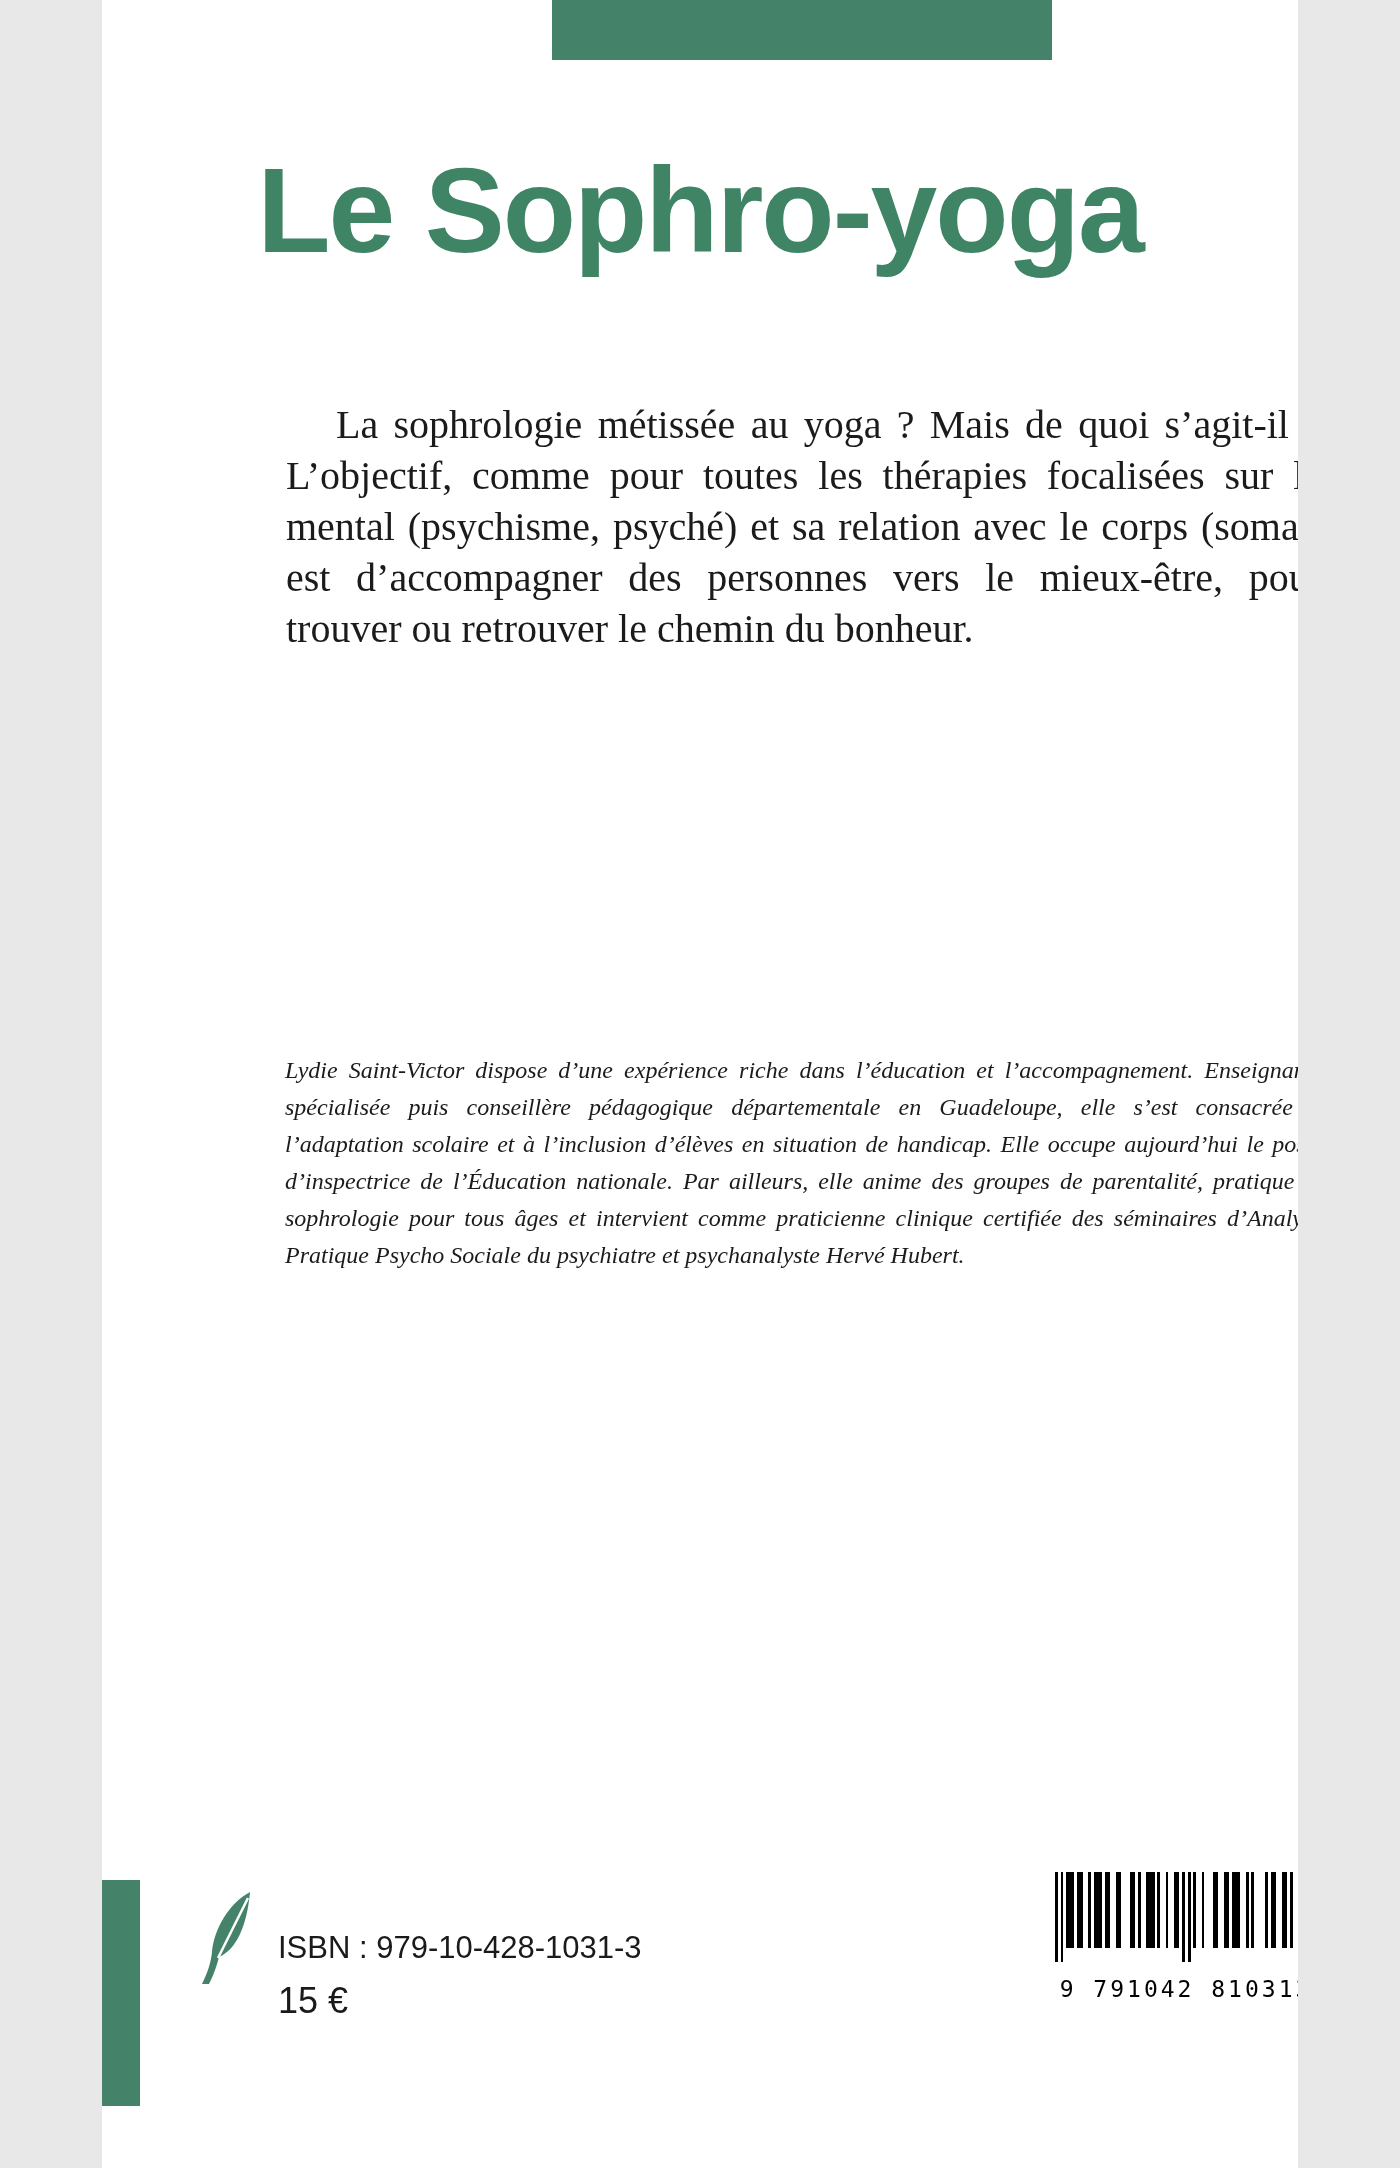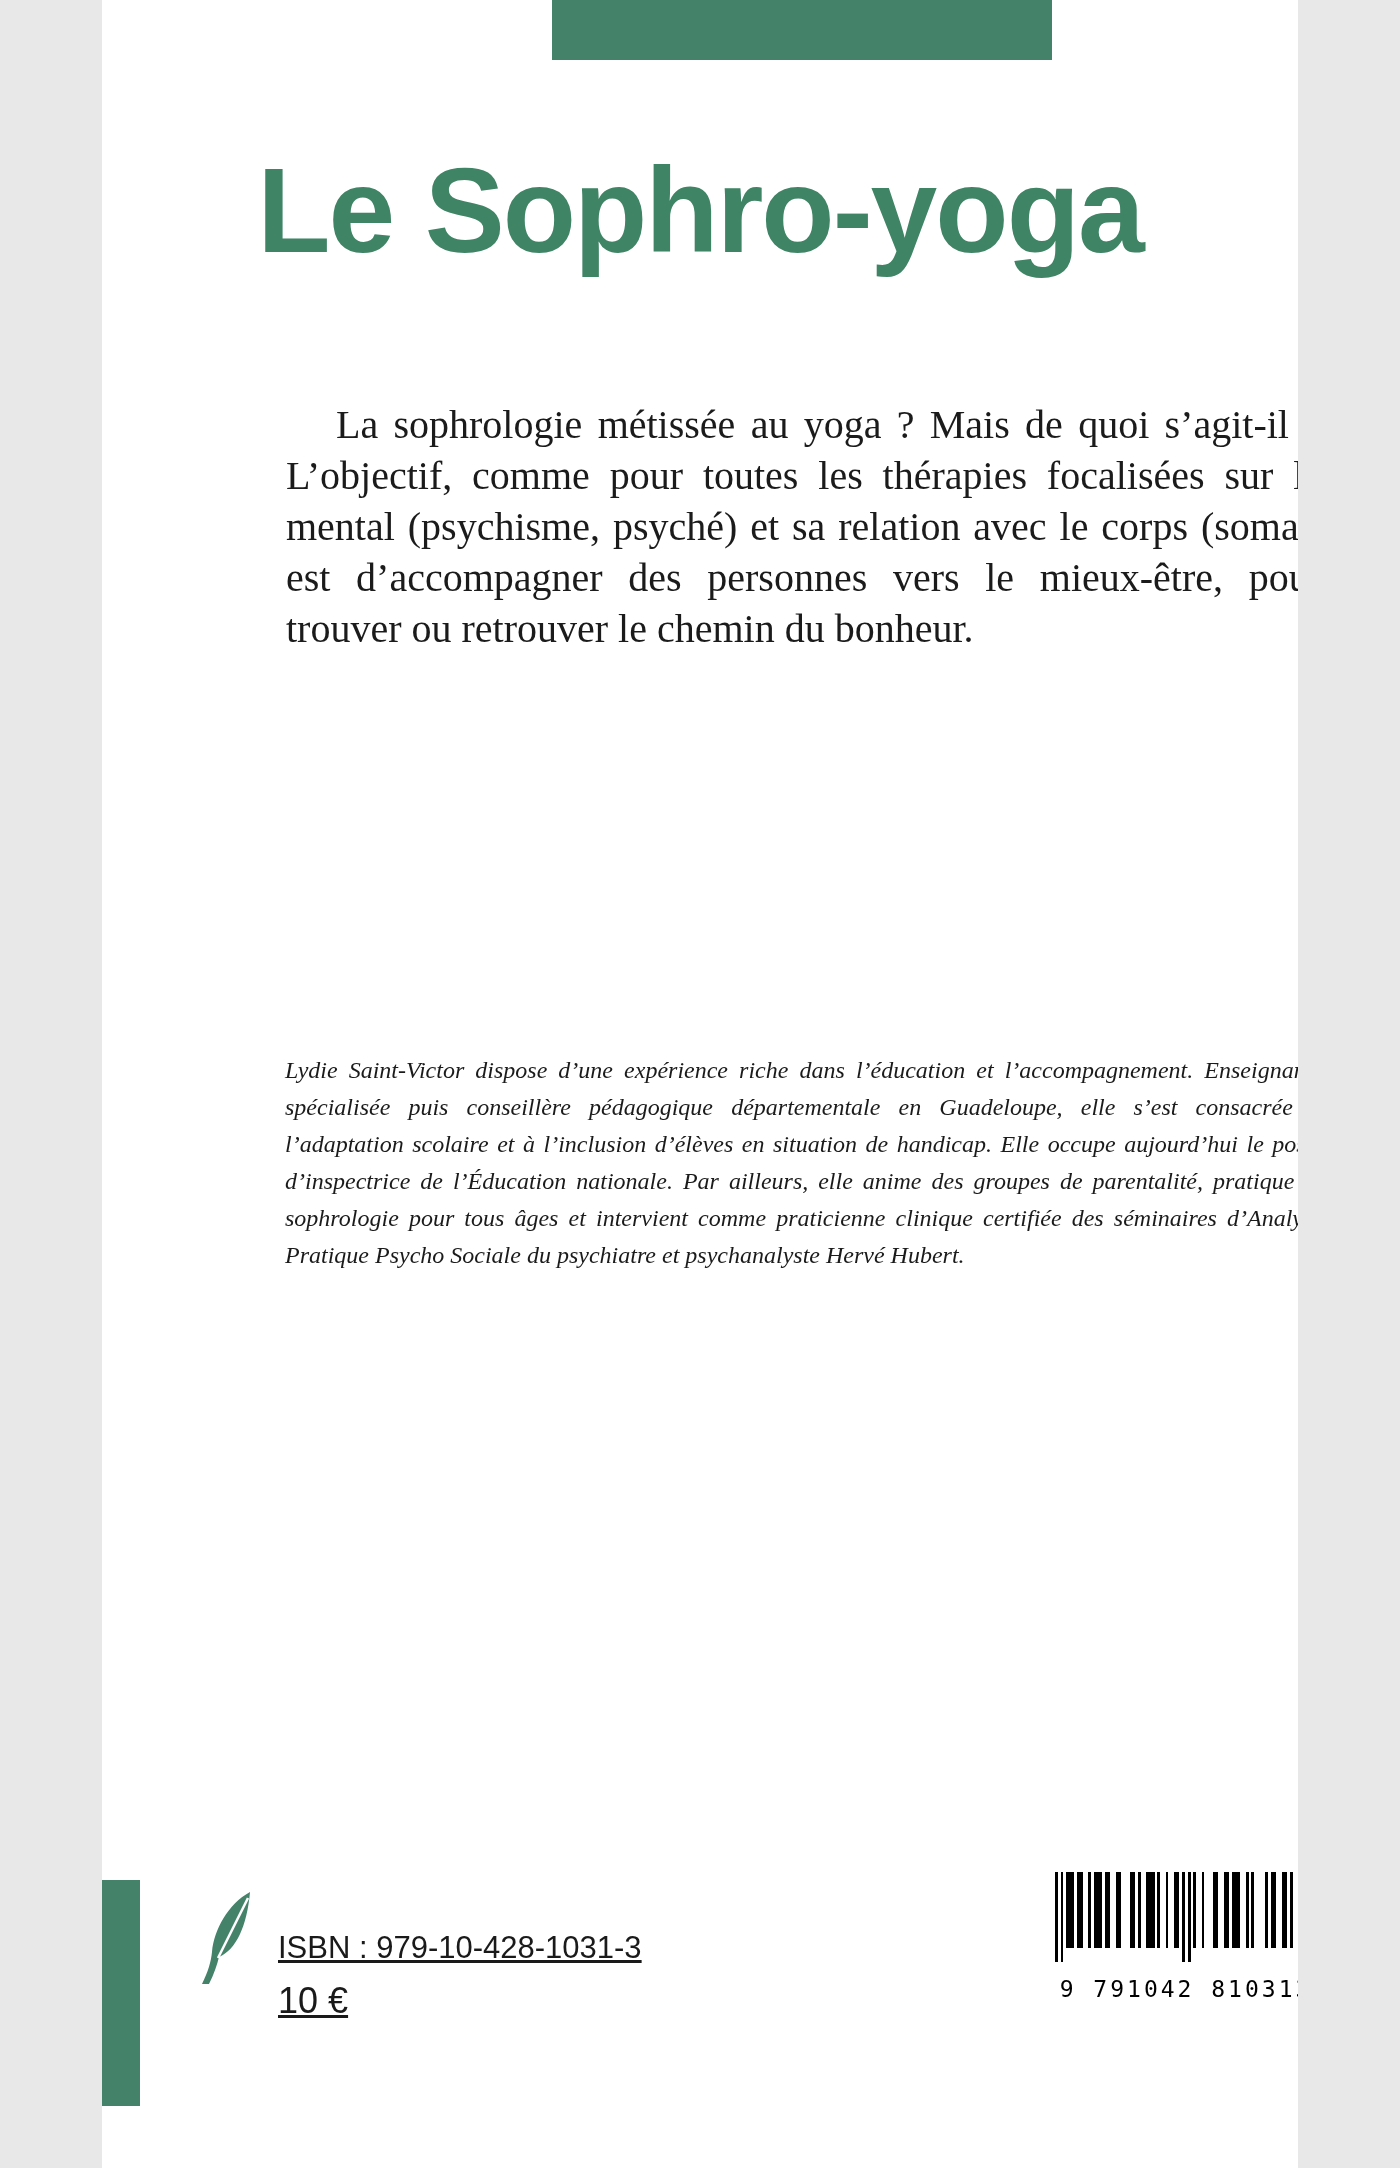--- a/index.html
+++ b/index.html
@@ -46,21 +46,20 @@
     position:absolute;left:0;top:1880px;width:38px;height:226px;
     background:#44826a;
   }
   .publisher-logo{
     position:absolute;left:96px;top:1886px;width:60px;height:104px;
   }
   .isbn-block{
     position:absolute;left:176px;top:1930px;
     font-family:"Liberation Sans","DejaVu Sans",sans-serif;
     color:#1a1a1a;
-    text-decoration:underline;
   }
   .isbn-line{font-size:31px;}
   .price-line{font-size:36px;margin-top:14px;}
   .barcode{
     position:absolute;left:953px;top:1872px;width:262px;
     background:#fff;
     text-align:center;
   }
   .barcode-bars{
     display:flex;
@@ -100,21 +99,21 @@
 
   <div class="publisher-logo">
     <svg viewBox="0 0 60 100" width="60" height="104" aria-hidden="true">
       <path d="M52 4 C30 16 16 42 14 64 C13 74 10 84 4 96 L11 96 C16 86 19 77 21 69 C38 62 49 38 52 4 Z" fill="#44826a"></path>
       <path d="M20 70 C30 50 40 30 50 10" stroke="#ffffff" stroke-width="2.5" fill="none"></path>
     </svg>
   </div>
 
   <div class="isbn-block">
     <div class="isbn-line">ISBN : 979-10-428-1031-3</div>
-    <div class="price-line">10 €</div>
+    <div class="price-line">15 €</div>
   </div>
 
   <div class="barcode">
     <div class="barcode-bars">
         <span class="bc-m on g"></span>
         <span class="bc-m g"></span>
         <span class="bc-m on g"></span>
         <span class="bc-m"></span>
         <span class="bc-m on"></span>
         <span class="bc-m on"></span>

